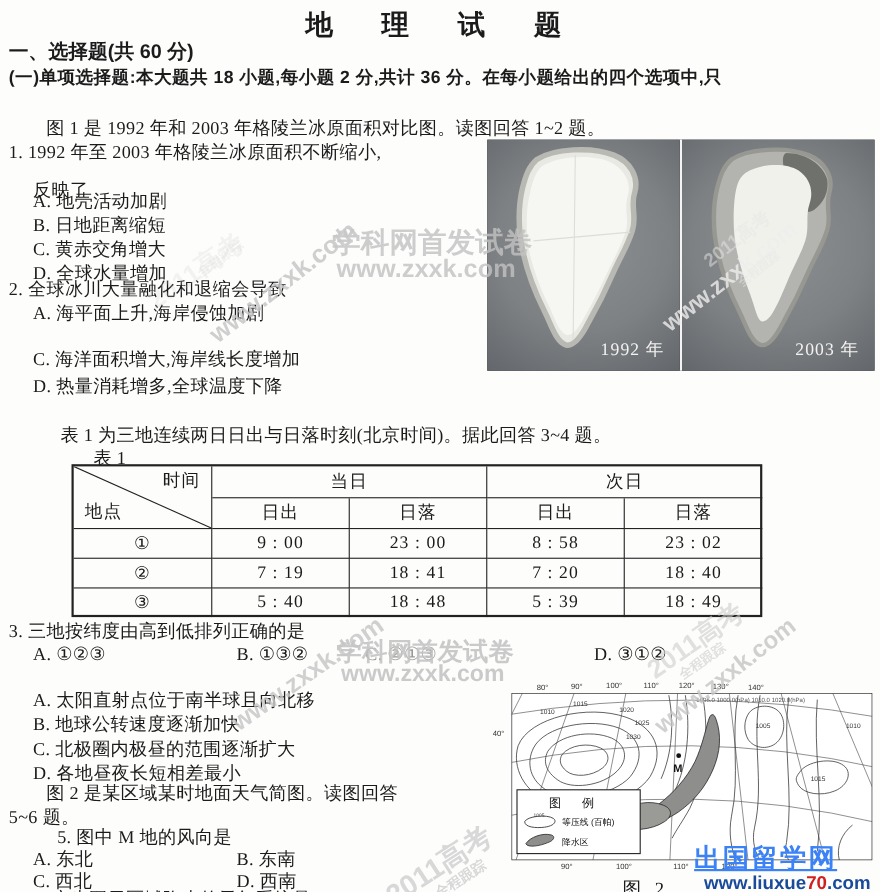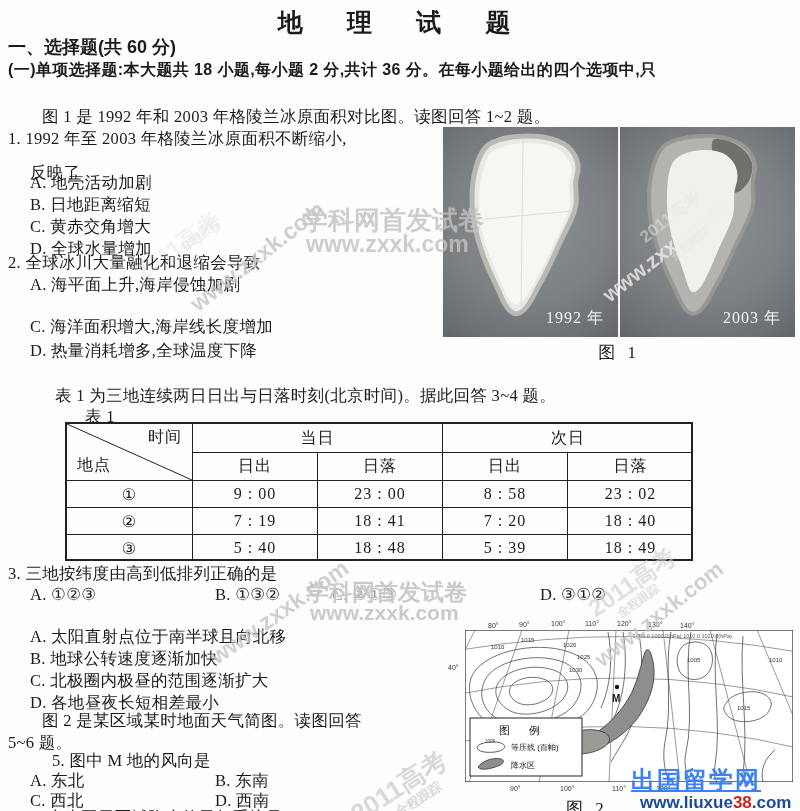--- a/index.html
+++ b/index.html
@@ -79,21 +79,20 @@
     <div class="gl-sep"></div>
     <div class="gl-panel">
       <svg width="175" height="210" viewBox="0 0 175 210">
         <path d="M45,18 C60,8 95,6 115,14 C130,20 138,34 134,48 C130,60 136,70 132,82 C128,96 120,108 114,122 C108,136 100,152 92,166 C86,178 78,190 70,186 C62,182 58,168 52,156 C44,140 36,120 32,100 C28,82 28,60 32,44 C35,32 38,24 45,18 Z" fill="#b3b4b0" stroke="#989893" stroke-width="4" stroke-linejoin="round"></path>
         <path d="M95,12 C112,12 128,22 132,36 C134,48 128,58 120,64 C110,70 102,60 98,46 C94,32 88,14 95,12 Z" fill="#6f716d"></path>
         <path d="M58,30 C70,22 94,20 106,28 C116,35 120,46 116,58 C112,70 116,80 112,92 C108,104 102,114 97,126 C92,138 87,150 82,158 C78,164 73,168 70,163 C67,158 65,148 61,138 C55,122 50,106 48,90 C46,74 47,52 50,42 C52,36 54,33 58,30 Z" fill="#f1f1ec"></path>
       </svg>
       <div class="gl-label">2003 年</div>
     </div>
   </div>
-  <div class="abs figcap" style="left:443px;top:341px;width:352px;text-align:center;">图 1</div>
 
   <div class="abs body" style="left:55px;top:385px;">表 1 为三地连续两日日出与日落时刻(北京时间)。据此回答 3~4 题。</div>
   <div class="abs body" style="left:85px;top:406px;">表 1</div>
 
   <div class="abs" id="t1">
     <div class="tc corner">
       <svg style="position:absolute;inset:0;width:100%;height:100%;" viewBox="0 0 100 100" preserveAspectRatio="none">
         <path d="M0,0 L100,100" stroke="#222" stroke-width="1" vector-effect="non-scaling-stroke"></path>
       </svg>
       <span class="top-lab">时间</span>
@@ -236,15 +235,15 @@
   <div class="wm rot" style="left:590px;top:652px;font-size:22px;color:#c6c6c6;opacity:.8;transform:rotate(-38deg);">www.zxxk.com</div>
 
   <div class="wm rot" style="left:582px;top:598px;font-size:24px;color:#cdcdcd;opacity:.6;transform:rotate(-35deg);">2011高考</div>
   <div class="wm rot" style="left:614px;top:608px;font-size:12px;color:#cdcdcd;opacity:.6;transform:rotate(-35deg);">全程跟踪</div>
   <div class="wm rot" style="left:128px;top:262px;font-size:24px;color:#cdcdcd;opacity:.22;transform:rotate(-35deg);">2011高考</div>
   <div class="wm rot" style="left:176px;top:242px;font-size:12px;color:#cdcdcd;opacity:.22;transform:rotate(-35deg);">全程跟踪</div>
   <div class="wm rot" style="left:344px;top:802px;font-size:26px;color:#c9c9c9;opacity:.7;transform:rotate(-33deg);">2011高考</div>
   <div class="wm rot" style="left:392px;top:806px;font-size:13px;color:#c9c9c9;opacity:.7;transform:rotate(-33deg);">全程跟踪</div>
 
   <div class="abs liuxue-name" style="left:631px;top:764px;">出国留学网</div>
-  <div class="abs liuxue-url" style="left:640px;top:793px;"><span class="lx-blue">www.liuxue</span><span class="lx-red">38</span><span class="lx-blue">.com</span></div>
+  <div class="abs liuxue-url" style="left:640px;top:793px;"><span class="lx-blue">www.liuxue</span><span class="lx-red">70</span><span class="lx-blue">.com</span></div>
 
 </div>
 
 </body></html>

